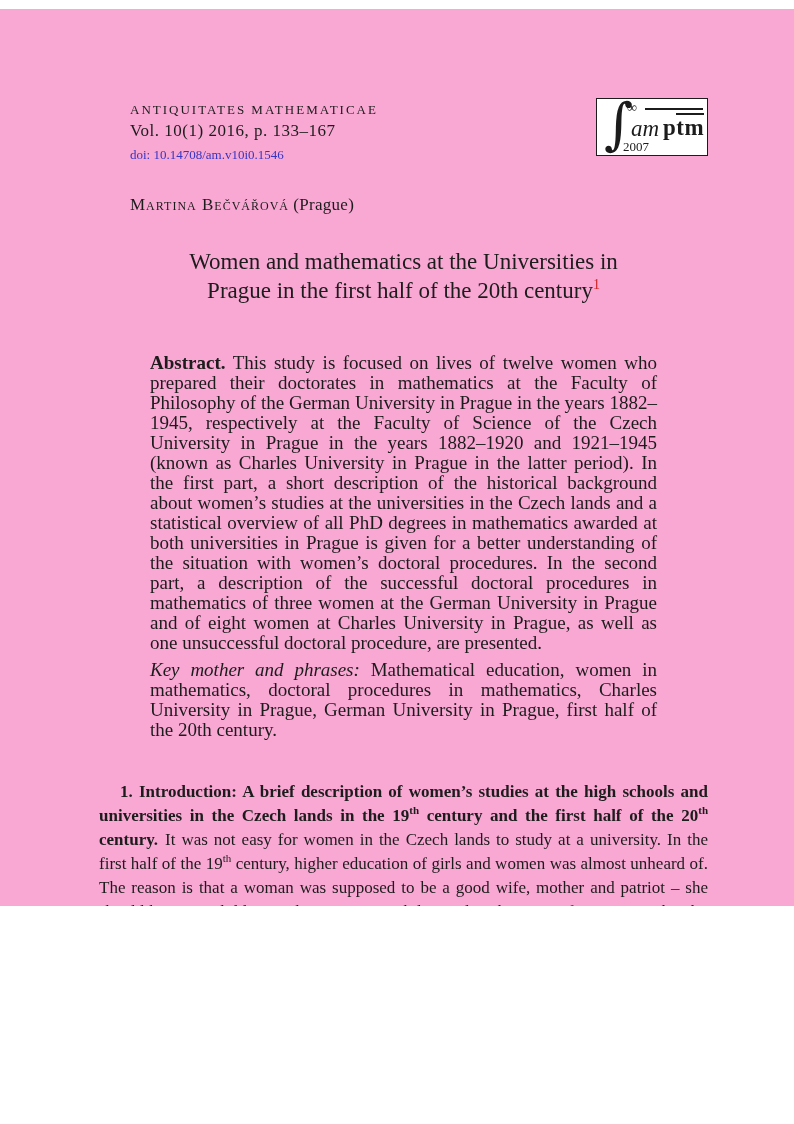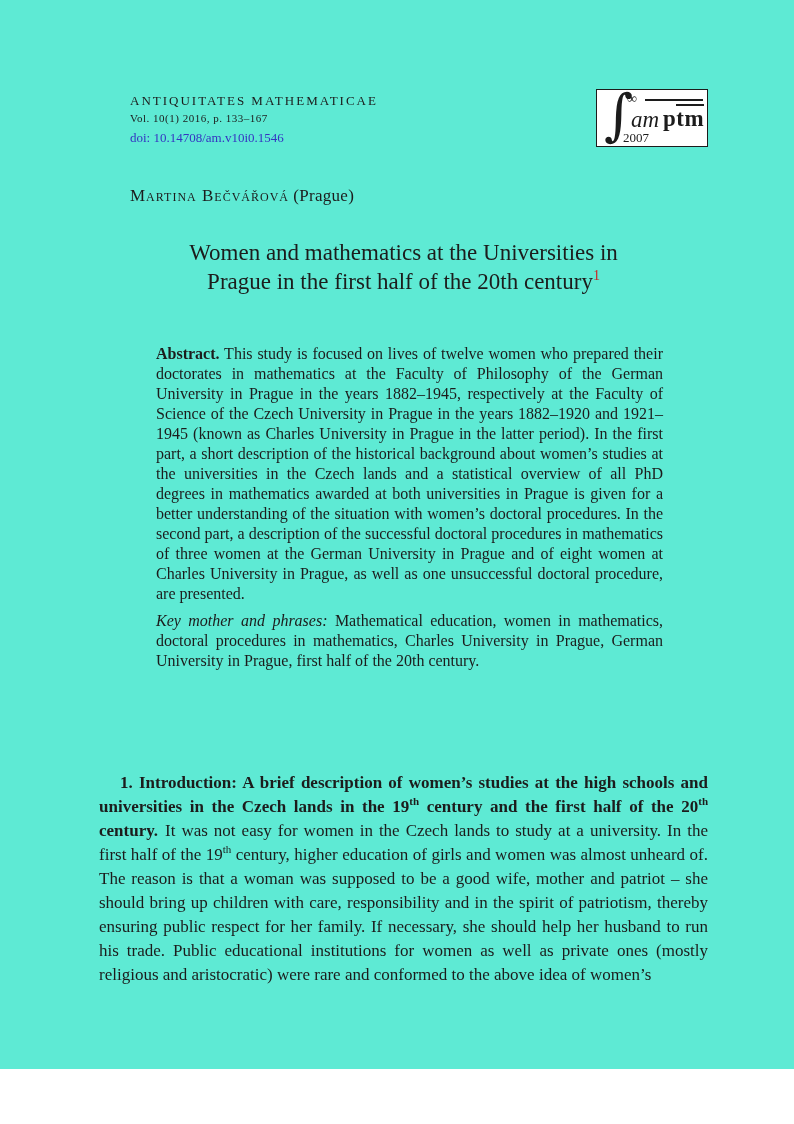--- a/index.html
+++ b/index.html
@@ -1,30 +1,31 @@
 <!DOCTYPE html>
 <html><head>
 <meta charset="utf-8">
 <style>
   * { margin: 0; padding: 0; box-sizing: border-box; }
   html, body { background: #ffffff; }
   .page {
     position: relative;
     width: 794px;
-    height: 1069px;
-    background: #5eead4;
+    height: 897px;
+    background: #f9a8d4;
     font-family: "Liberation Serif", "DejaVu Serif", serif;
     color: #1c1c1c;
     overflow: hidden;
+    margin-top: 9px;
   }
 
   
   .journal-header { position: absolute; left: 130px; top: 93px; }
   .journal-name { font-size: 13px; letter-spacing: 2px; color: #1c1c1c; }
-  .journal-volume { font-size: 11px; letter-spacing: 0.5px; margin-top: 3px; color: #1c1c1c; font-family: Liberation Serif, serif; }
+  .journal-volume { font-size: 17px; letter-spacing: 0.5px; margin-top: 3px; color: #1c1c1c; font-family: Liberation Serif, serif; }
   .journal-doi { font-size: 13px; margin-top: 6px; color: #3535c2; text-decoration: none; display: inline-block; }
 
   
   .logo-box {
     position: absolute; left: 596px; top: 89px;
     width: 112px; height: 58px;
     border: 1.5px solid #1c1c1c;
     background: #fff;
   }
   .logo-integral { position: absolute; left: 7px; top: -8px; font-size: 56px; font-weight: 400; color: #1c1c1c; font-family: "DejaVu Serif", serif; }
@@ -43,22 +44,22 @@
   
   .article-title {
     position: absolute; left: 99px; top: 238px; width: 609px;
     text-align: center; font-size: 23px; font-weight: 400;
     line-height: 29px; color: #1c1c1c;
   }
   .title-footnote-mark { color: #cc2222; font-size: 14px; vertical-align: super; line-height: 0; }
 
   
   .abstract-block {
-    position: absolute; left: 156px; top: 344px; width: 507px;
-    font-size: 16px; line-height: 20px; text-align: justify; color: #1c1c1c;
+    position: absolute; left: 150px; top: 344px; width: 507px;
+    font-size: 19px; line-height: 20px; text-align: justify; color: #1c1c1c;
   }
   .abstract-block p { margin-bottom: 0; }
   .abstract-label { font-weight: bold; }
   .msc-line { margin-top: 11px; }
   .keywords-line { margin-top: 7px; }
   .italic-label { font-style: italic; }
   .msc-gap { display: inline-block; width: 10px; }
 
   
   .intro-section {

